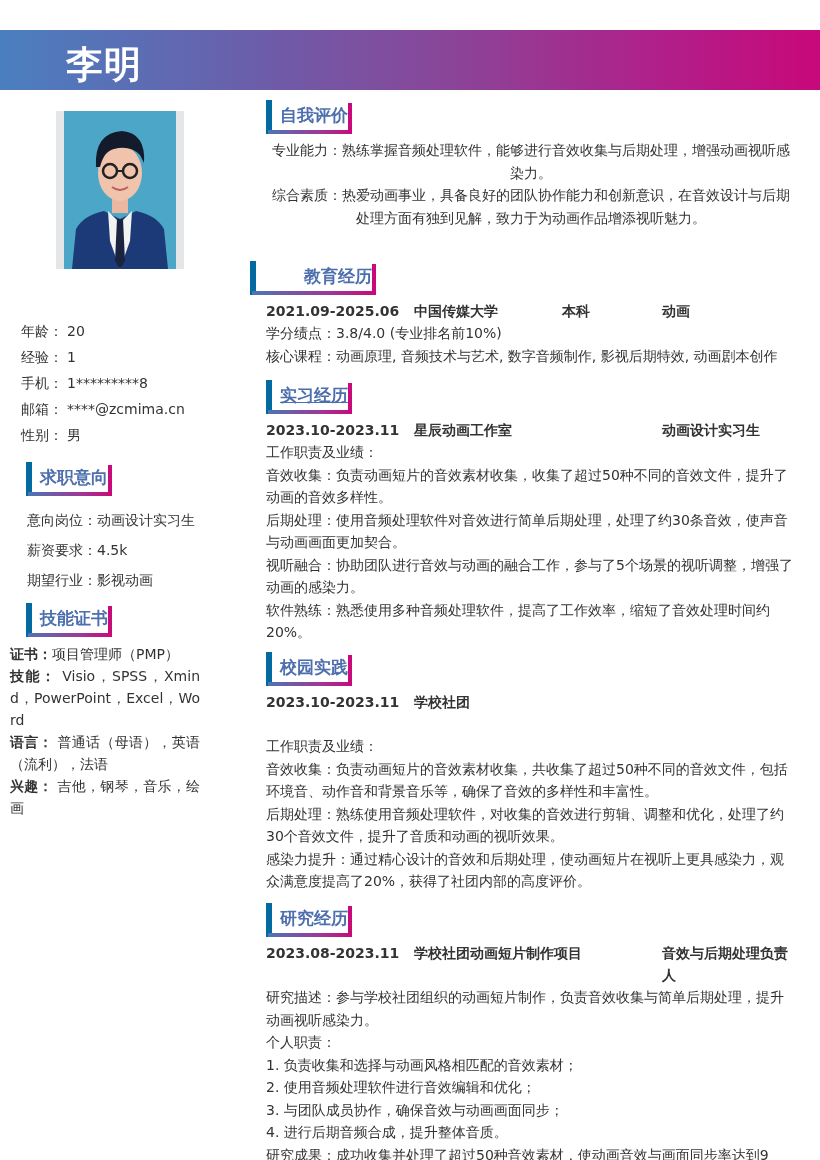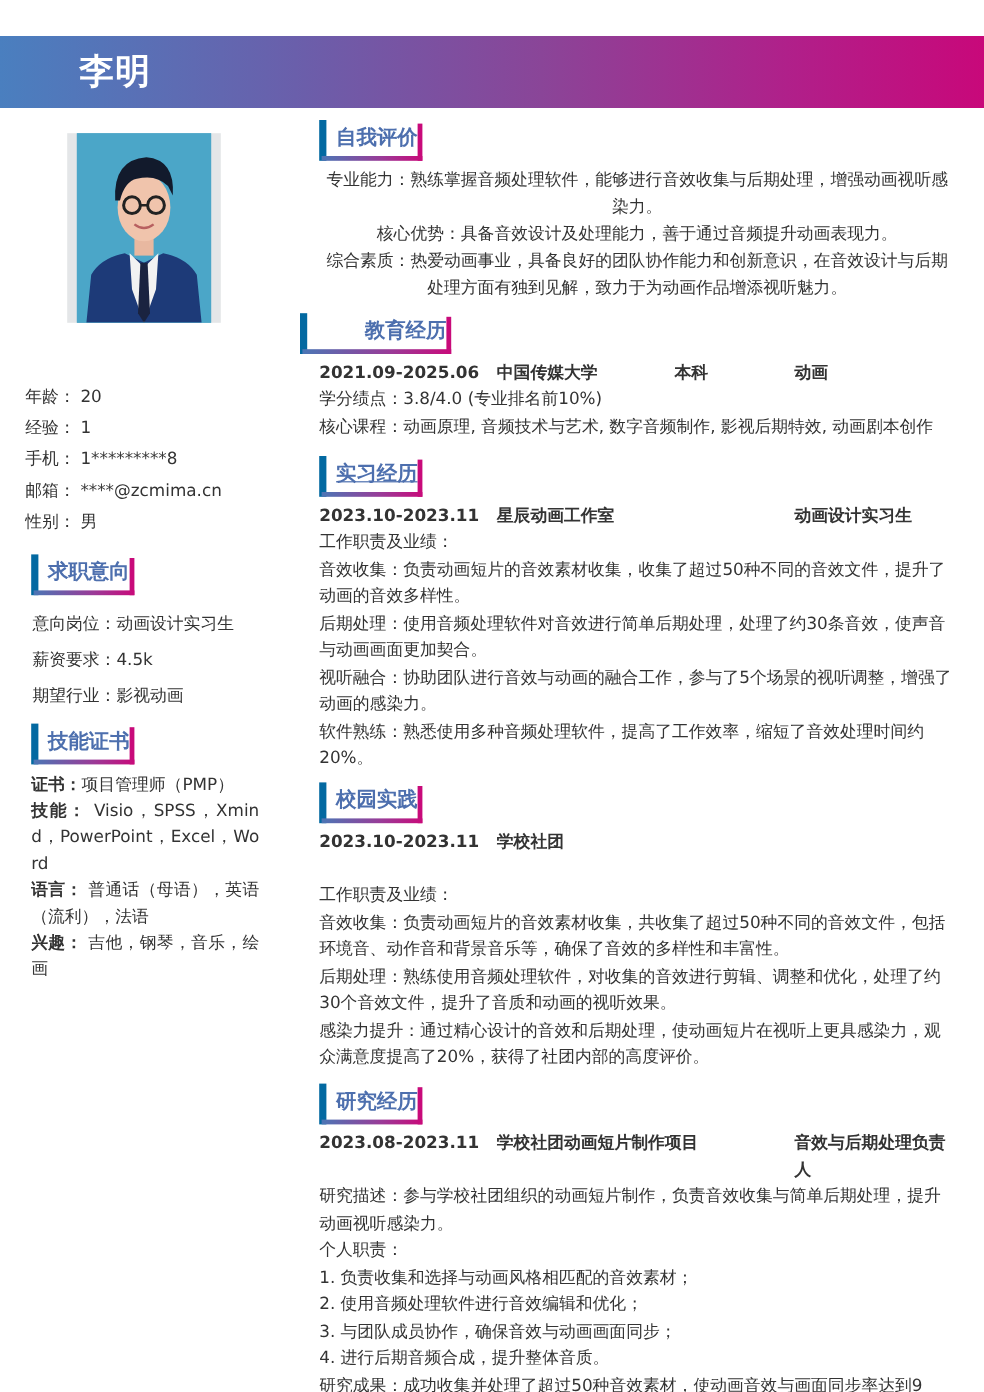--- a/index.html
+++ b/index.html
@@ -5,21 +5,21 @@
   * { box-sizing: border-box; margin: 0; padding: 0; }
   html, body { width: 820px; height: 1160px; overflow: hidden; background: #ffffff; }
   body { font-family: "DejaVu Sans", "Liberation Sans", sans-serif; color: #333333; position: relative; }
 
   .header {
     position: absolute; left: 0; top: 30px; width: 820px; height: 60px;
     background: linear-gradient(90deg, #4a7fbf 0%, #6a5fab 30%, #8a4598 55%, #b0208a 80%, #c8087a 100%);
   }
   .header .name {
     position: absolute; left: 66px; top: 10px;
-    font-size: 29px; font-weight: bold; color: #ffffff; letter-spacing: 1px;
+    font-size: 37px; font-weight: bold; color: #ffffff; letter-spacing: 1px;
     font-family: "DejaVu Sans", sans-serif;
   }
 
   
   .photo-frame {
     position: absolute; left: 56px; top: 111px; width: 128px; height: 158px;
     background: #e4e6e8;
   }
   .photo {
     position: absolute; left: 8px; top: 0; width: 112px; height: 158px;
@@ -38,21 +38,21 @@
   }
   .sec-title::after {
     content: ""; position: absolute; left: -4px; right: -4px; bottom: 0; height: 4px;
     background: linear-gradient(90deg, #4b76b5, #9b3a97 60%, #c80a7a);
   }
   .sec-title::before {
     content: ""; position: absolute; right: -4px; top: 3px; bottom: 0; width: 4px; background: #c80a7a;
   }
 
   .intent { position: absolute; left: 27px; top: 505px; font-size: 14px; line-height: 30px; }
-  .skills { position: absolute; left: 26px; top: 643px; width: 190px; font-size: 14px; line-height: 22px; text-align: justify; word-break: break-all; }
+  .skills { position: absolute; left: 10px; top: 643px; width: 190px; font-size: 14px; line-height: 22px; text-align: justify; word-break: break-all; }
   .skills b { font-weight: bold; color: #333; }
 
   
   .right { position: absolute; left: 266px; width: 530px; font-size: 14px; line-height: 22.5px; color: #333; }
   .right p { margin: 0; }
   .row3 { display: flex; font-weight: bold; font-size: 14px; line-height: 22px; color: #333; }
   .row3 .c1 { width: 148px; }
   .row3 .c2 { width: 148px; }
   .row3 .c3 { width: 100px; }
   .row3 .c4 { width: 134px; }
@@ -117,21 +117,20 @@
 <div class="skills">
   <div><b>证书：</b><span>项目管理师（PMP）</span></div>
   <div><b>技能：</b><span> Visio，SPSS，Xmind，PowerPoint，Excel，Word</span></div>
   <div><b>语言：</b><span> 普通话（母语），英语（流利），法语</span></div>
   <div><b>兴趣：</b><span> 吉他，钢琴，音乐，绘画</span></div>
 </div>
 
 <div class="sec-title" style="left:266px; top:100px;">自我评价</div>
 <div class="right" style="top:139px;text-align:center;">
   <p>专业能力：熟练掌握音频处理软件，能够进行音效收集与后期处理，增强动画视听感染力。</p>
-  <p>核心优势：具备音效设计及处理能力，善于通过音频提升动画表现力。</p>
   <p>综合素质：热爱动画事业，具备良好的团队协作能力和创新意识，在音效设计与后期处理方面有独到见解，致力于为动画作品增添视听魅力。</p>
 </div>
 
 <div class="sec-title" style="left:250px; top:261px;padding-left:48px;">教育经历</div>
 <div class="right" style="top:300px;">
   <div class="row3">
     <span class="c1">2021.09-2025.06</span>
     <span class="c2">中国传媒大学</span>
     <span class="c3">本科</span>
     <span class="c4">动画</span>

